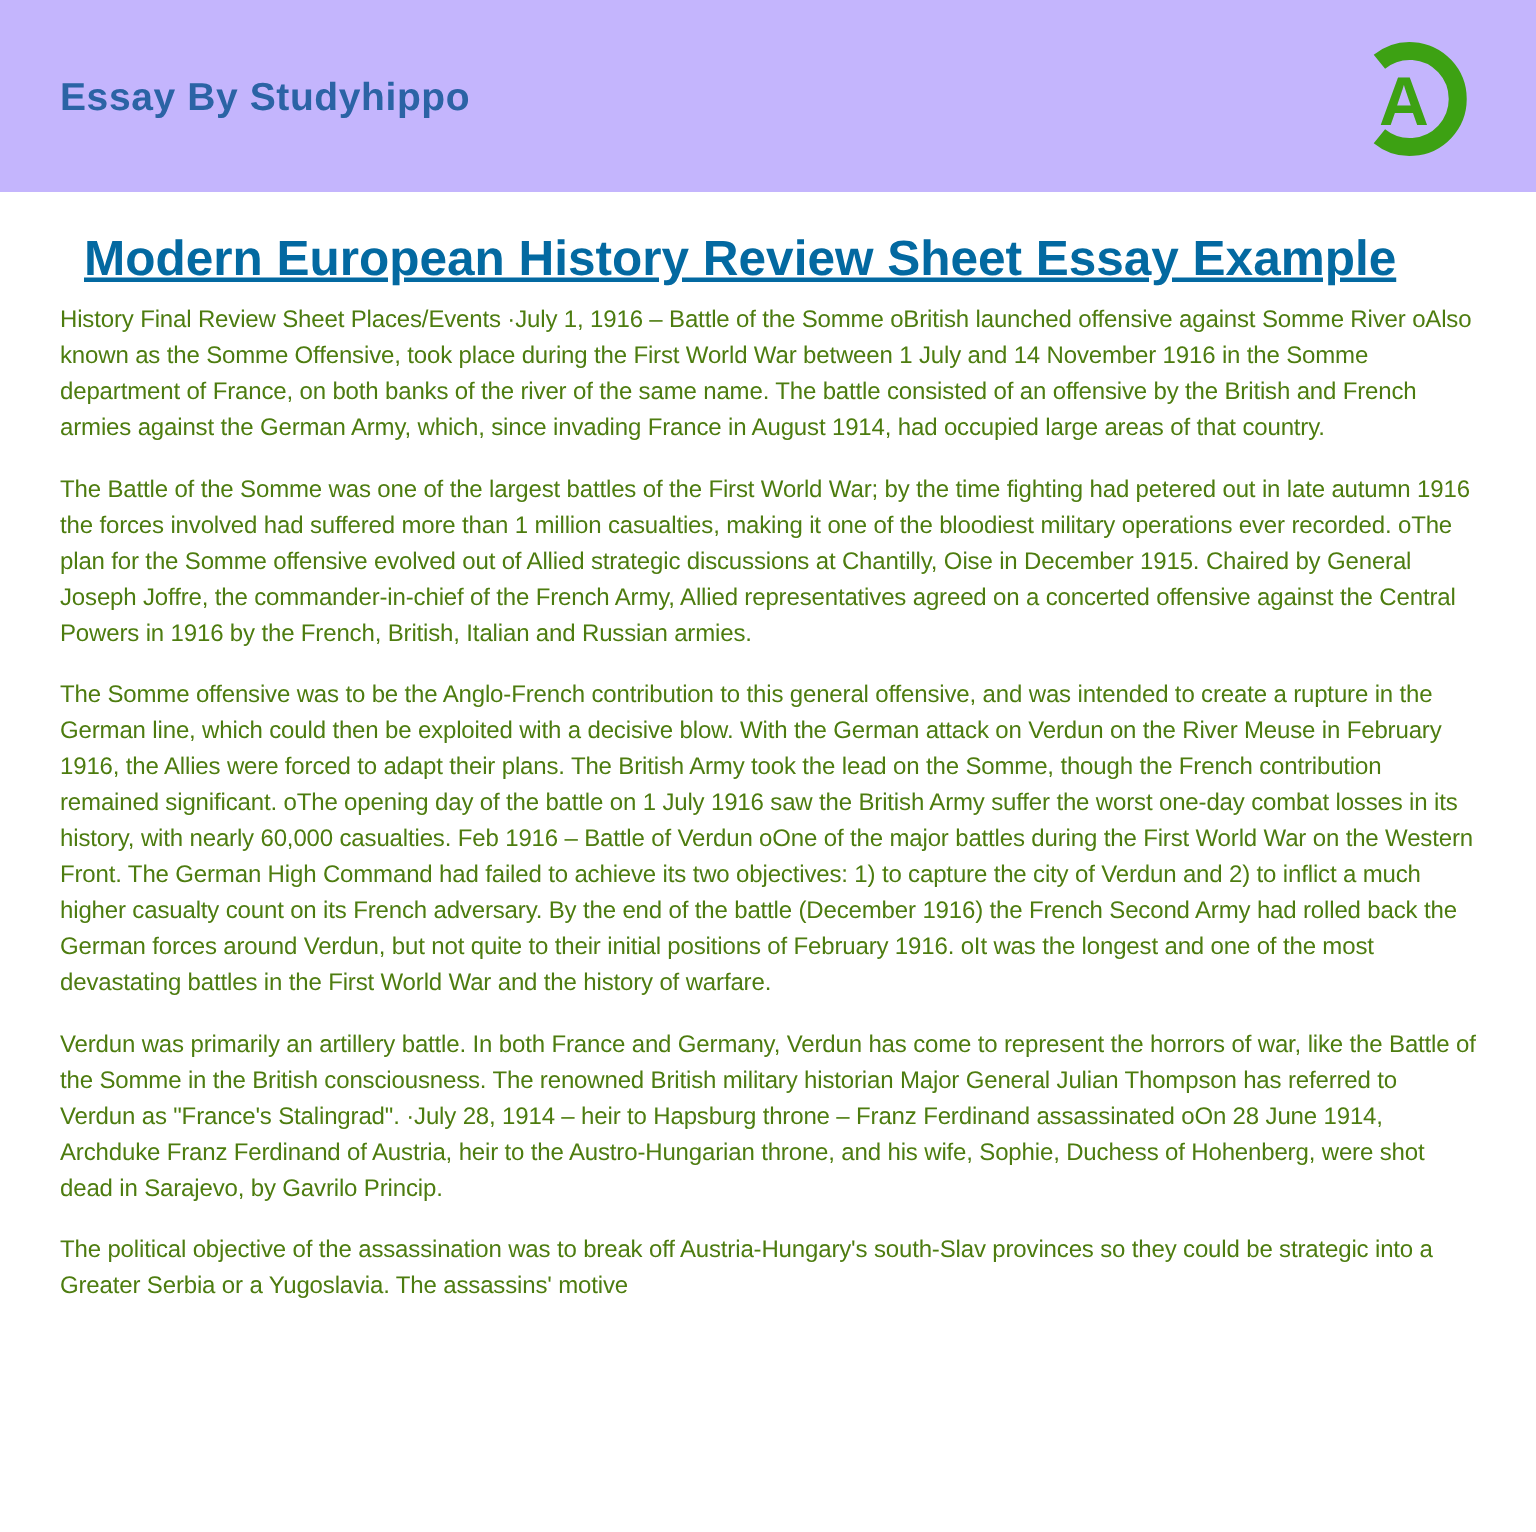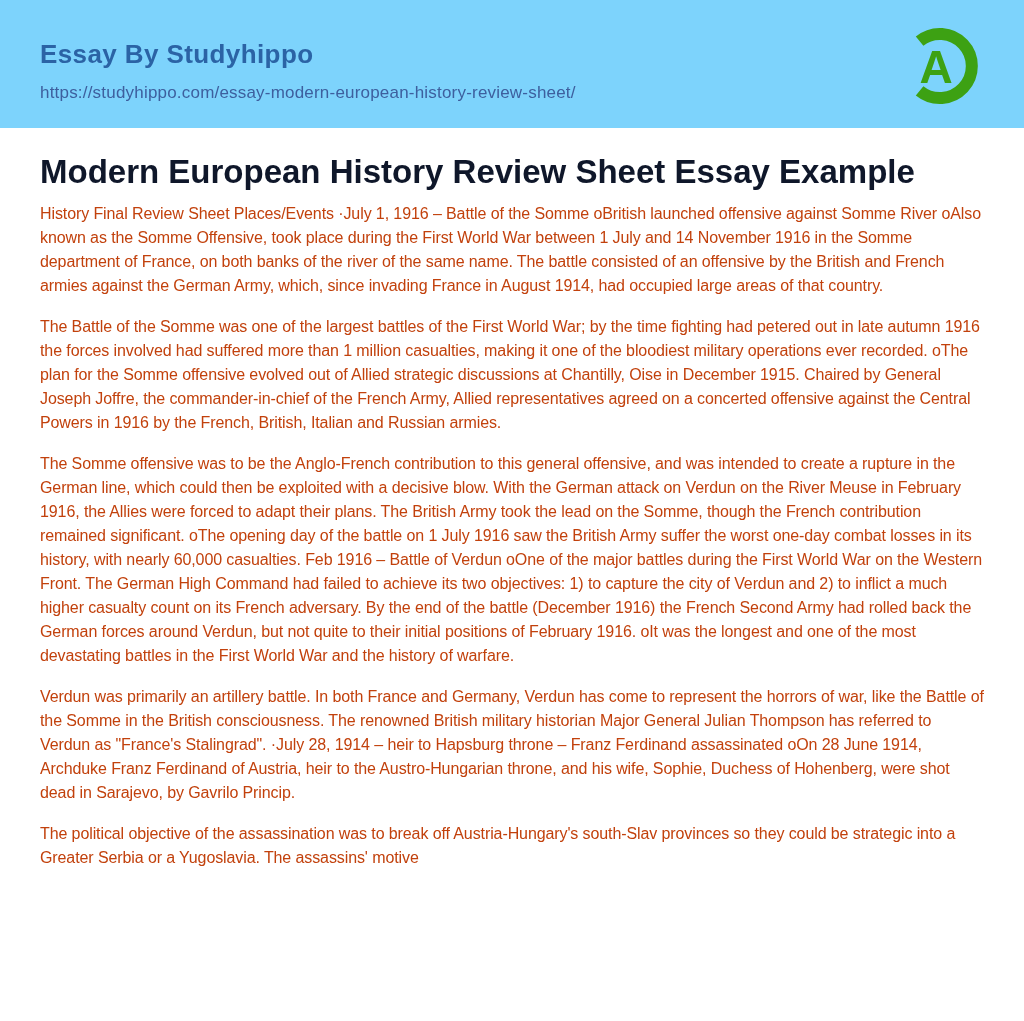--- a/index.html
+++ b/index.html
@@ -7,21 +7,21 @@
     width: 1024px;
     height: 1021px;
     overflow: hidden;
     background: #ffffff;
     font-family: "Liberation Sans", sans-serif;
   }
   .page-header {
     position: relative;
     width: 100%;
     height: 128px;
-    background: #7dd3fc;
+    background: #c4b5fd;
     padding: 0 40px;
     display: flex;
     align-items: center;
     justify-content: space-between;
   }
   .header-text { padding-top: 14px; }
   .site-title {
     color: #2b63a5;
     font-size: 26px;
     font-weight: 700;
@@ -39,43 +39,43 @@
   .logo {
     width: 86px;
     height: 92px;
     margin-top: 4px;
     flex: 0 0 auto;
   }
   .essay-content {
     padding: 25px 40px 0 40px;
   }
   .essay-title {
-    color: #0f172a;
+    color: #0369a1;
     font-size: 33px;
     line-height: 37px;
     font-weight: 700;
     max-width: 880px;
-    margin: 0 0 12px 0;
+    margin: 0 0 12px 16px;
+    text-decoration: underline;
   }
   .essay-paragraph {
-    color: #c2410c;
+    color: #4d7c0f;
     font-size: 16px;
     line-height: 24px;
     letter-spacing: -0.1px;
     margin: 0 0 17px 0;
     max-width: 944px;
   }
 </style>
 </head>
 <body>
 
 <header class="page-header">
   <div class="header-text">
     <div class="site-title">Essay By Studyhippo</div>
-    <a class="page-url" href="#">https://studyhippo.com/essay-modern-european-history-review-sheet/</a>
   </div>
   <div class="logo">
     <svg viewBox="0 0 86 92" width="86" height="92" aria-hidden="true">
 
       <path d="M 21.6 21.2 A 32 32 0 1 1 21.6 70.8" fill="none" stroke="#3da113" stroke-width="12" stroke-linecap="butt"></path>
       <text x="38" y="63" text-anchor="middle" font-family="Liberation Sans, sans-serif" font-size="46" font-weight="600" fill="#3da113">A</text>
     </svg>
   </div>
 </header>
 

